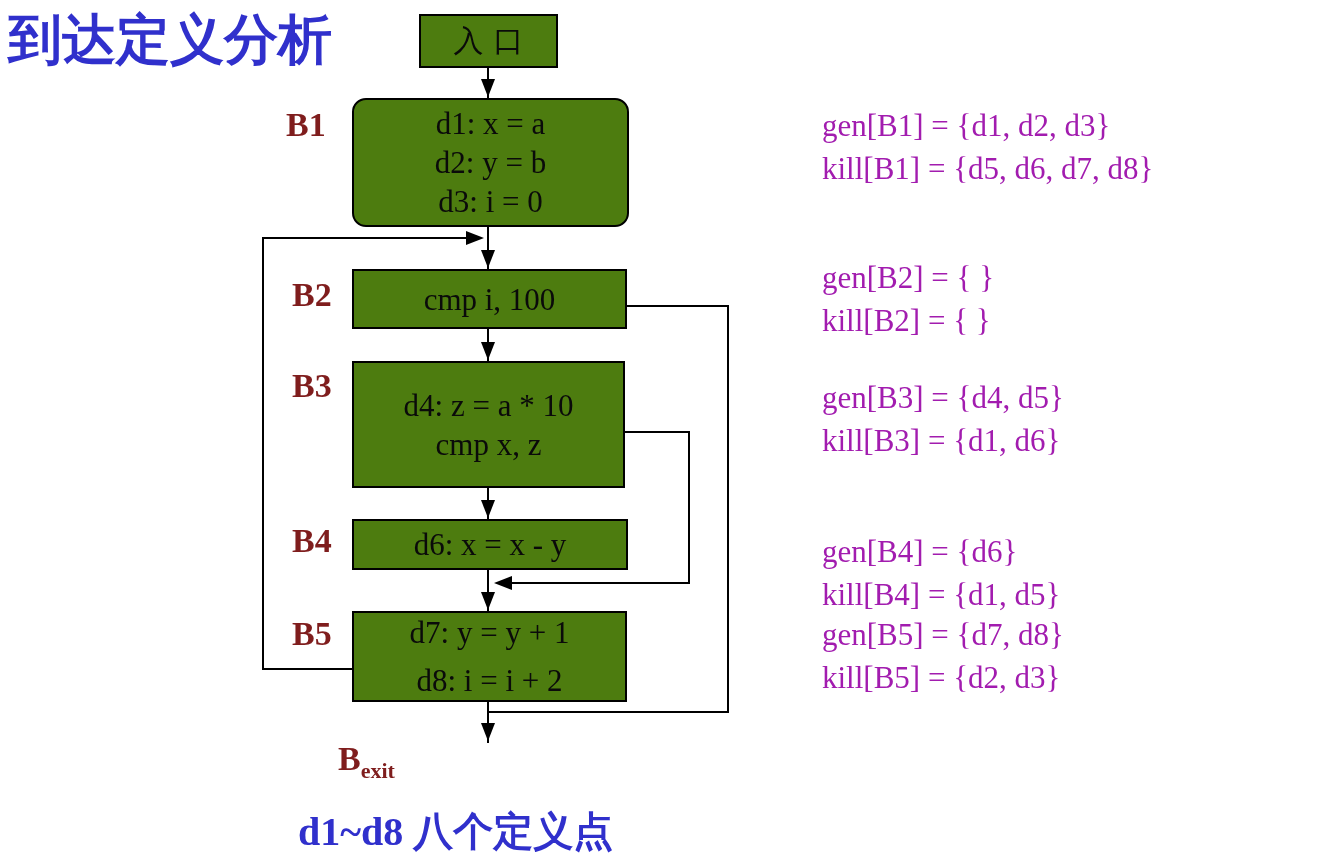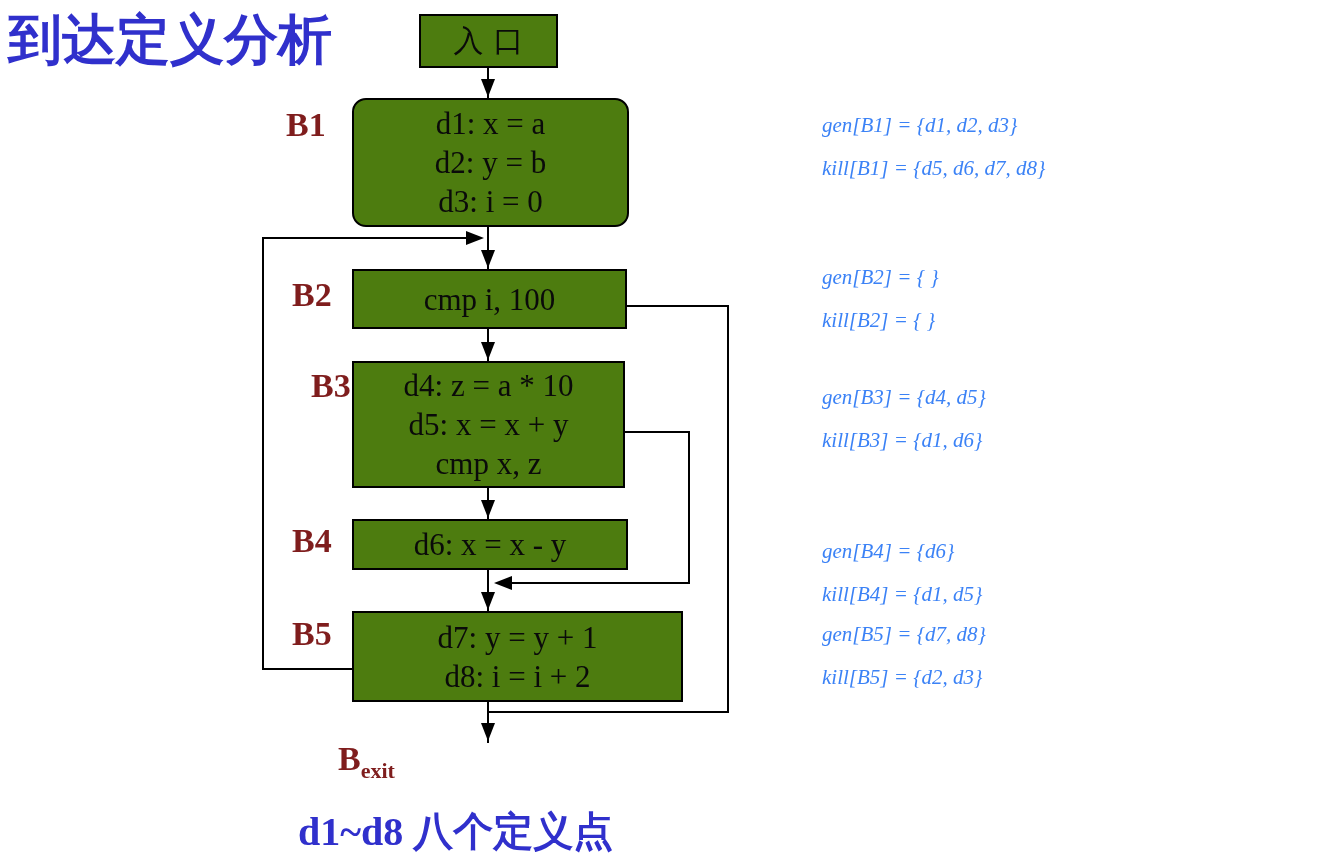--- a/index.html
+++ b/index.html
@@ -24,34 +24,34 @@
   .blabel sub{font-size:22px;line-height:10px;}
   .page-title{
     position:absolute;left:8px;top:4px;z-index:3;font-weight:bold;font-size:54px;
     color:#3030cc;font-family:"Liberation Serif", serif;white-space:nowrap;
   }
   .caption{
     position:absolute;left:298px;top:804px;z-index:3;font-weight:bold;font-size:40px;
     color:#3030cc;font-family:"Liberation Serif", serif;white-space:nowrap;
   }
   .setgroup{position:absolute;left:822px;z-index:3;}
-  .setline{font-size:21px;line-height:43px;white-space:pre;color:#3b82f6;font-style:italic;}
+  .setline{font-size:31px;line-height:43px;white-space:pre;color:#a21caf;}
   #sets-b1{top:104px;} #sets-b2{top:256px;} #sets-b3{top:376px;}
   #sets-b4{top:501px;margin-top:29px;} #sets-b5{top:613px;}
   
   #node-entry{left:419px;top:14px;width:139px;height:54px;}
   #node-b1{left:352px;top:98px;width:277px;height:129px;border-radius:14px;}
   #node-b2{left:352px;top:269px;width:275px;height:60px;}
   #node-b3{left:352px;top:361px;width:273px;height:127px;}
   #node-b4{left:352px;top:519px;width:276px;height:51px;}
-  #node-b5{left:352px;top:611px;width:331px;height:91px;}
+  #node-b5{left:352px;top:611px;width:275px;height:91px;justify-content:space-between;}
   #node-exit{left:420px;top:743px;width:138px;height:52px;}
   #label-b1{left:286px;top:108px;}
   #label-b2{left:292px;top:278px;}
-  #label-b3{left:292px;top:369px;margin-left:19px;}
+  #label-b3{left:292px;top:369px;}
   #label-b4{left:292px;top:524px;}
   #label-b5{left:292px;top:617px;}
   #label-bexit{left:338px;top:742px;}
 </style>
 </head>
 <body>
 
 <div id="stage">
 
   <svg id="edges" width="1328" height="855" viewBox="0 0 1328 855">
@@ -90,21 +90,20 @@
     <div class="bline">d2: y = b</div>
     <div class="bline">d3: i = 0</div>
   </div>
 
   <div class="node" id="node-b2">
     <div class="bline">cmp i, 100</div>
   </div>
 
   <div class="node" id="node-b3">
     <div class="bline">d4: z = a * 10</div>
-    <div class="bline">d5: x = x + y</div>
     <div class="bline">cmp x, z</div>
   </div>
 
   <div class="node" id="node-b4">
     <div class="bline">d6: x = x - y</div>
   </div>
 
   <div class="node" id="node-b5">
     <div class="bline">d7: y = y + 1</div>
     <div class="bline">d8: i = i + 2</div>

